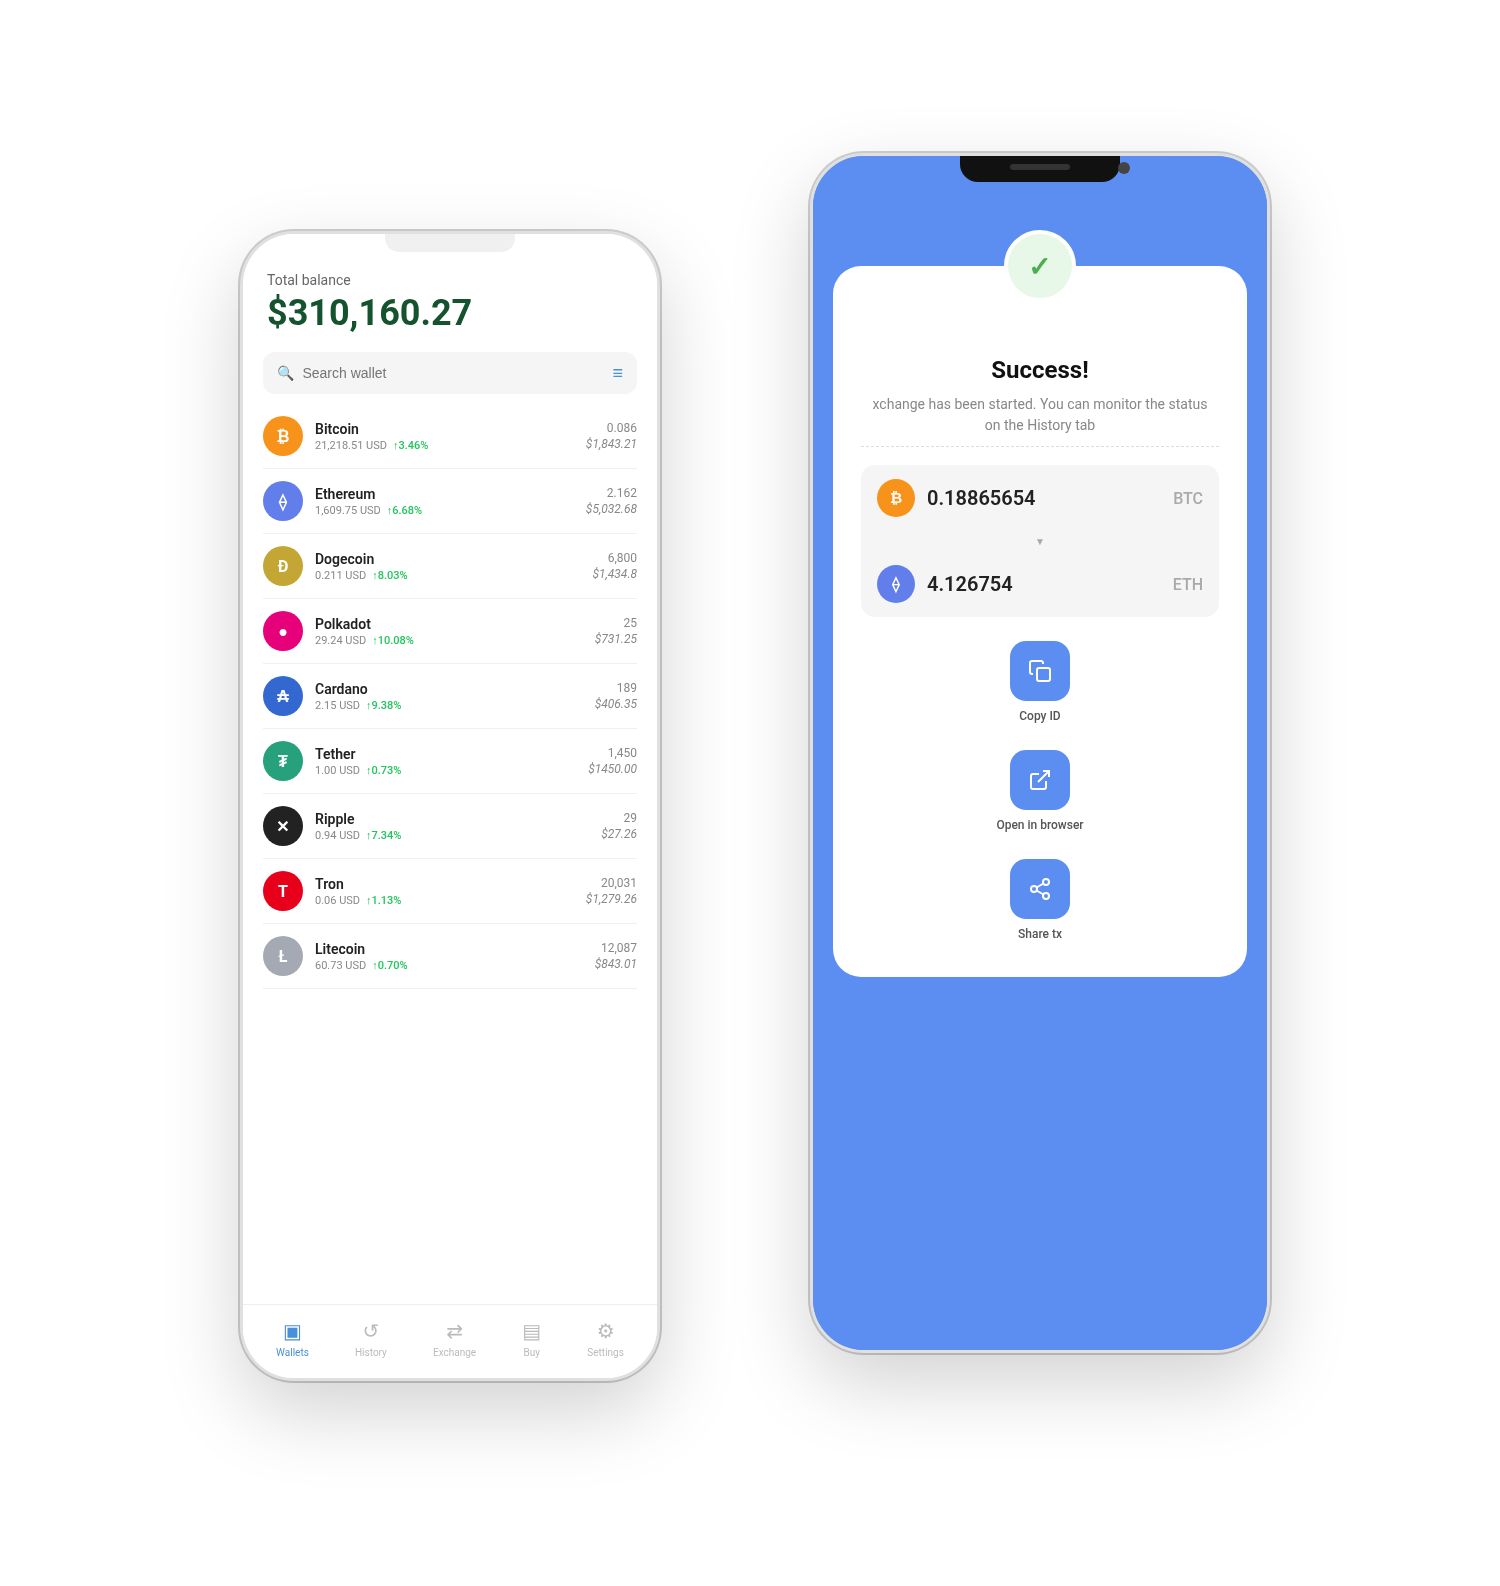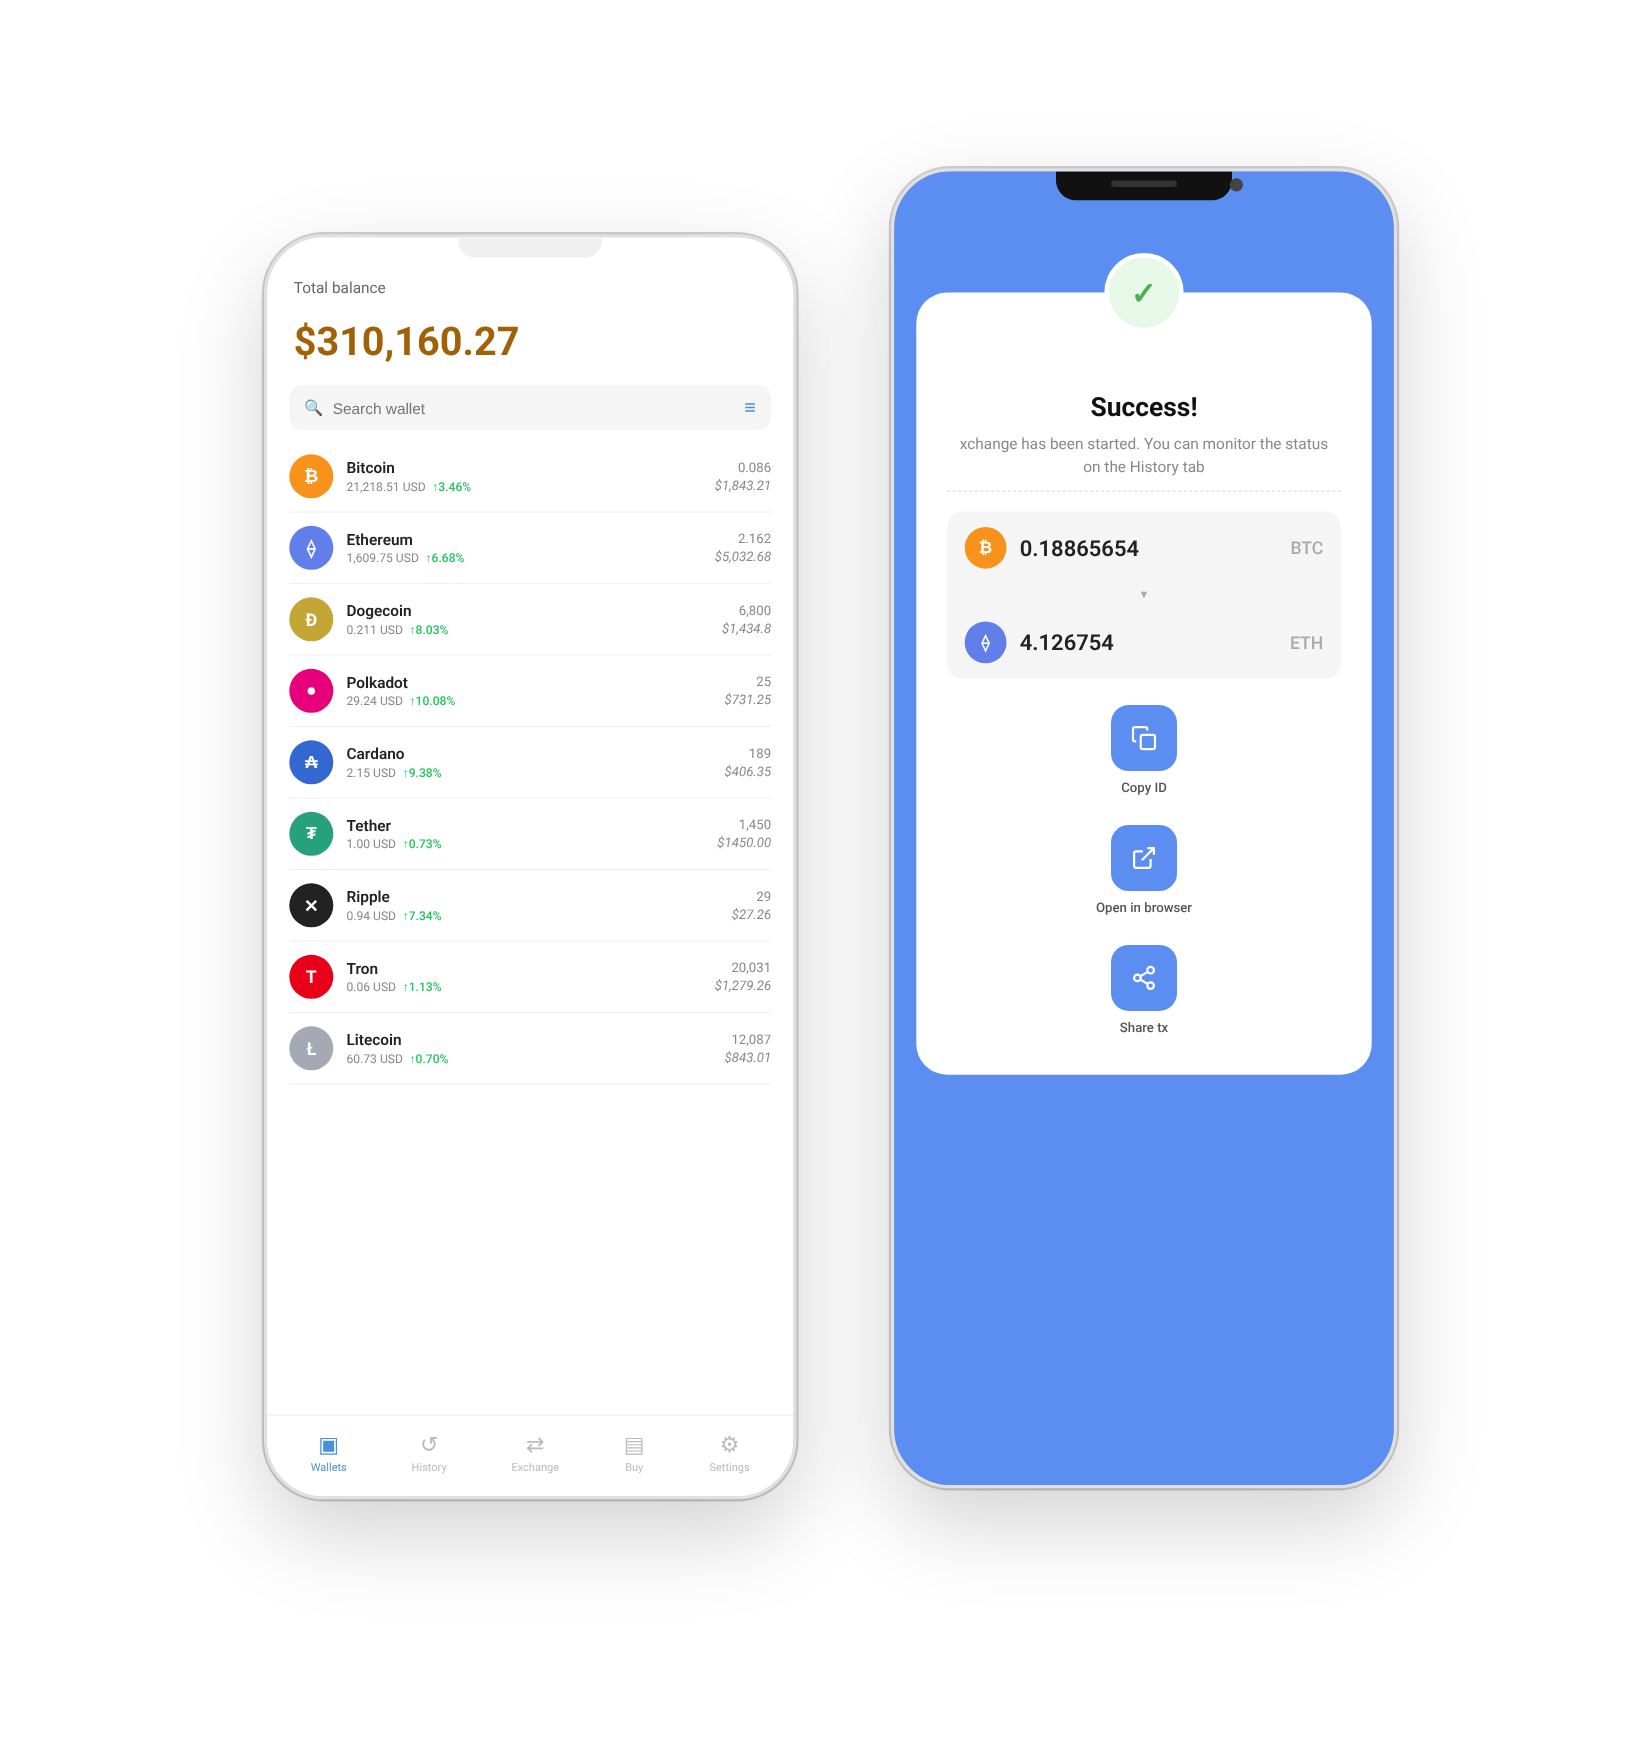--- a/index.html
+++ b/index.html
@@ -27,24 +27,24 @@
     .phone {
       position: absolute;
       background: #f0f0f0;
       border-radius: 54px;
       box-shadow: 0 30px 80px rgba(0,0,0,0.18), 0 0 0 2px #d0d0d0;
       overflow: hidden;
     }
 
     
     .phone-left {
-      width: 484px;
+      width: 420px;
       height: 1150px;
       left: 40px;
-      top: 120px;
+      top: 138px;
       z-index: 2;
       background: #fff;
       border: 3px solid #e0e0e0;
     }
 
     .phone-left .notch {
       position: absolute;
       top: 0;
       left: 50%;
       transform: translateX(-50%);
@@ -100,22 +100,22 @@
 
     .wallet-header .total-label {
       font-size: 14px;
       color: #666;
       font-weight: 400;
     }
 
     .wallet-header .total-amount {
       font-size: 36px;
       font-weight: 700;
-      color: #a16207;
-      margin-top: 20px;
+      color: #14532d;
+      margin-top: 4px;
     }
 
     .search-bar {
       margin: 10px 20px;
       background: #f5f5f5;
       border-radius: 12px;
       display: flex;
       align-items: center;
       padding: 10px 14px;
       gap: 8px;

